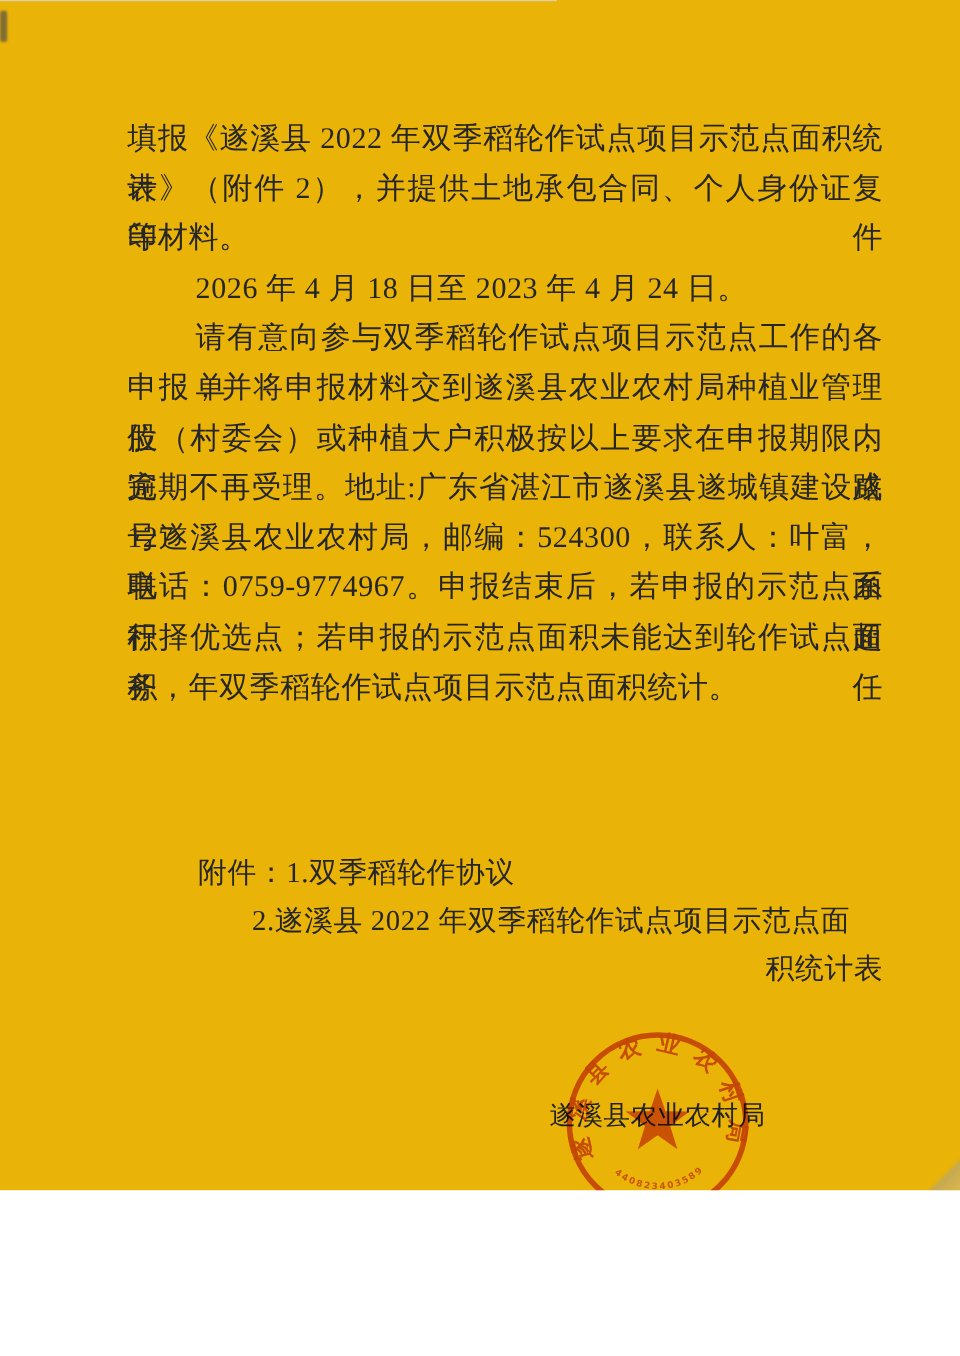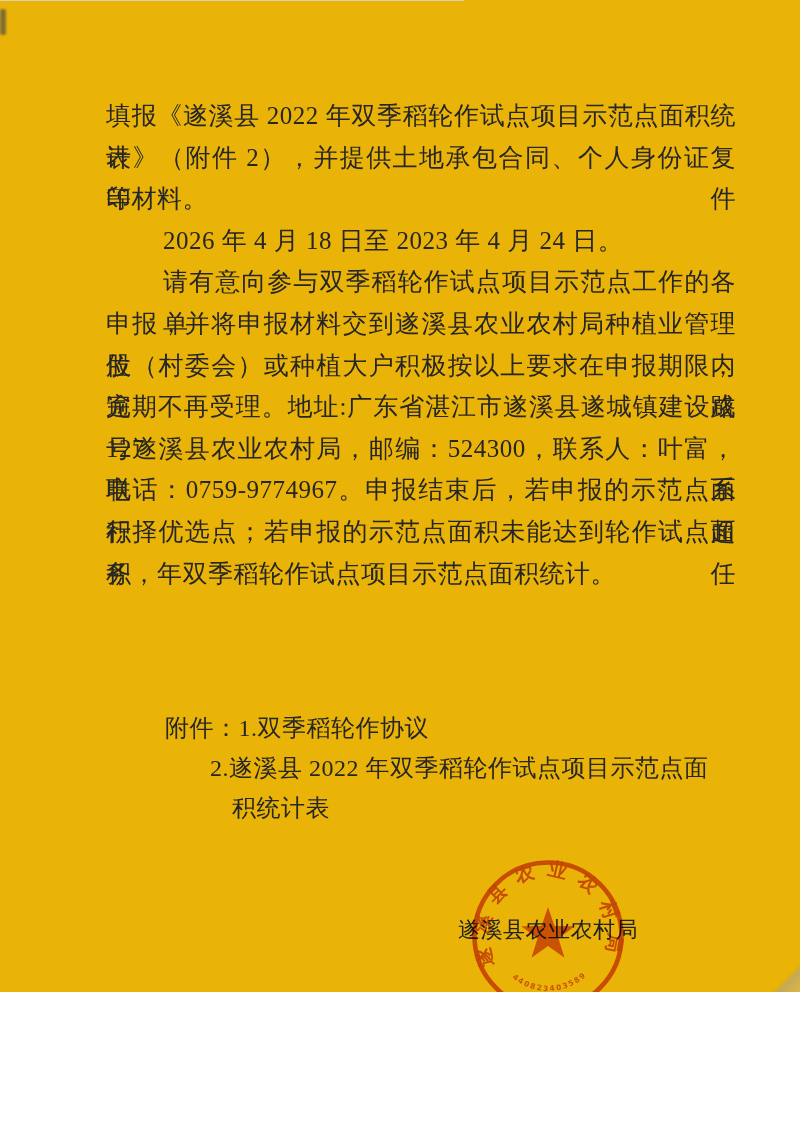--- a/index.html
+++ b/index.html
@@ -63,21 +63,21 @@
   .attach-block {
     position: absolute; left: 106px; top: 708px; width: 630px;
   }
   .attach-line {
     height: 40px; line-height: 40px;
     font-size: 24px; letter-spacing: .5px;
     white-space: nowrap;
   }
   .attach-line.a1 { padding-left: 59px; }
   .attach-line.a2 { padding-left: 104px; }
-  .attach-line.a3 { padding-left: 126px; }
+  .attach-line.a3 { padding-left: 126px; text-align: right; }
 
   
   .sig-block {
     position: absolute; left: 458px; top: 910px;
     color: #222;
   }
   .sig-line {
     height: 40px; line-height: 40px;
     font-size: 22px; letter-spacing: .5px;
     white-space: nowrap;

